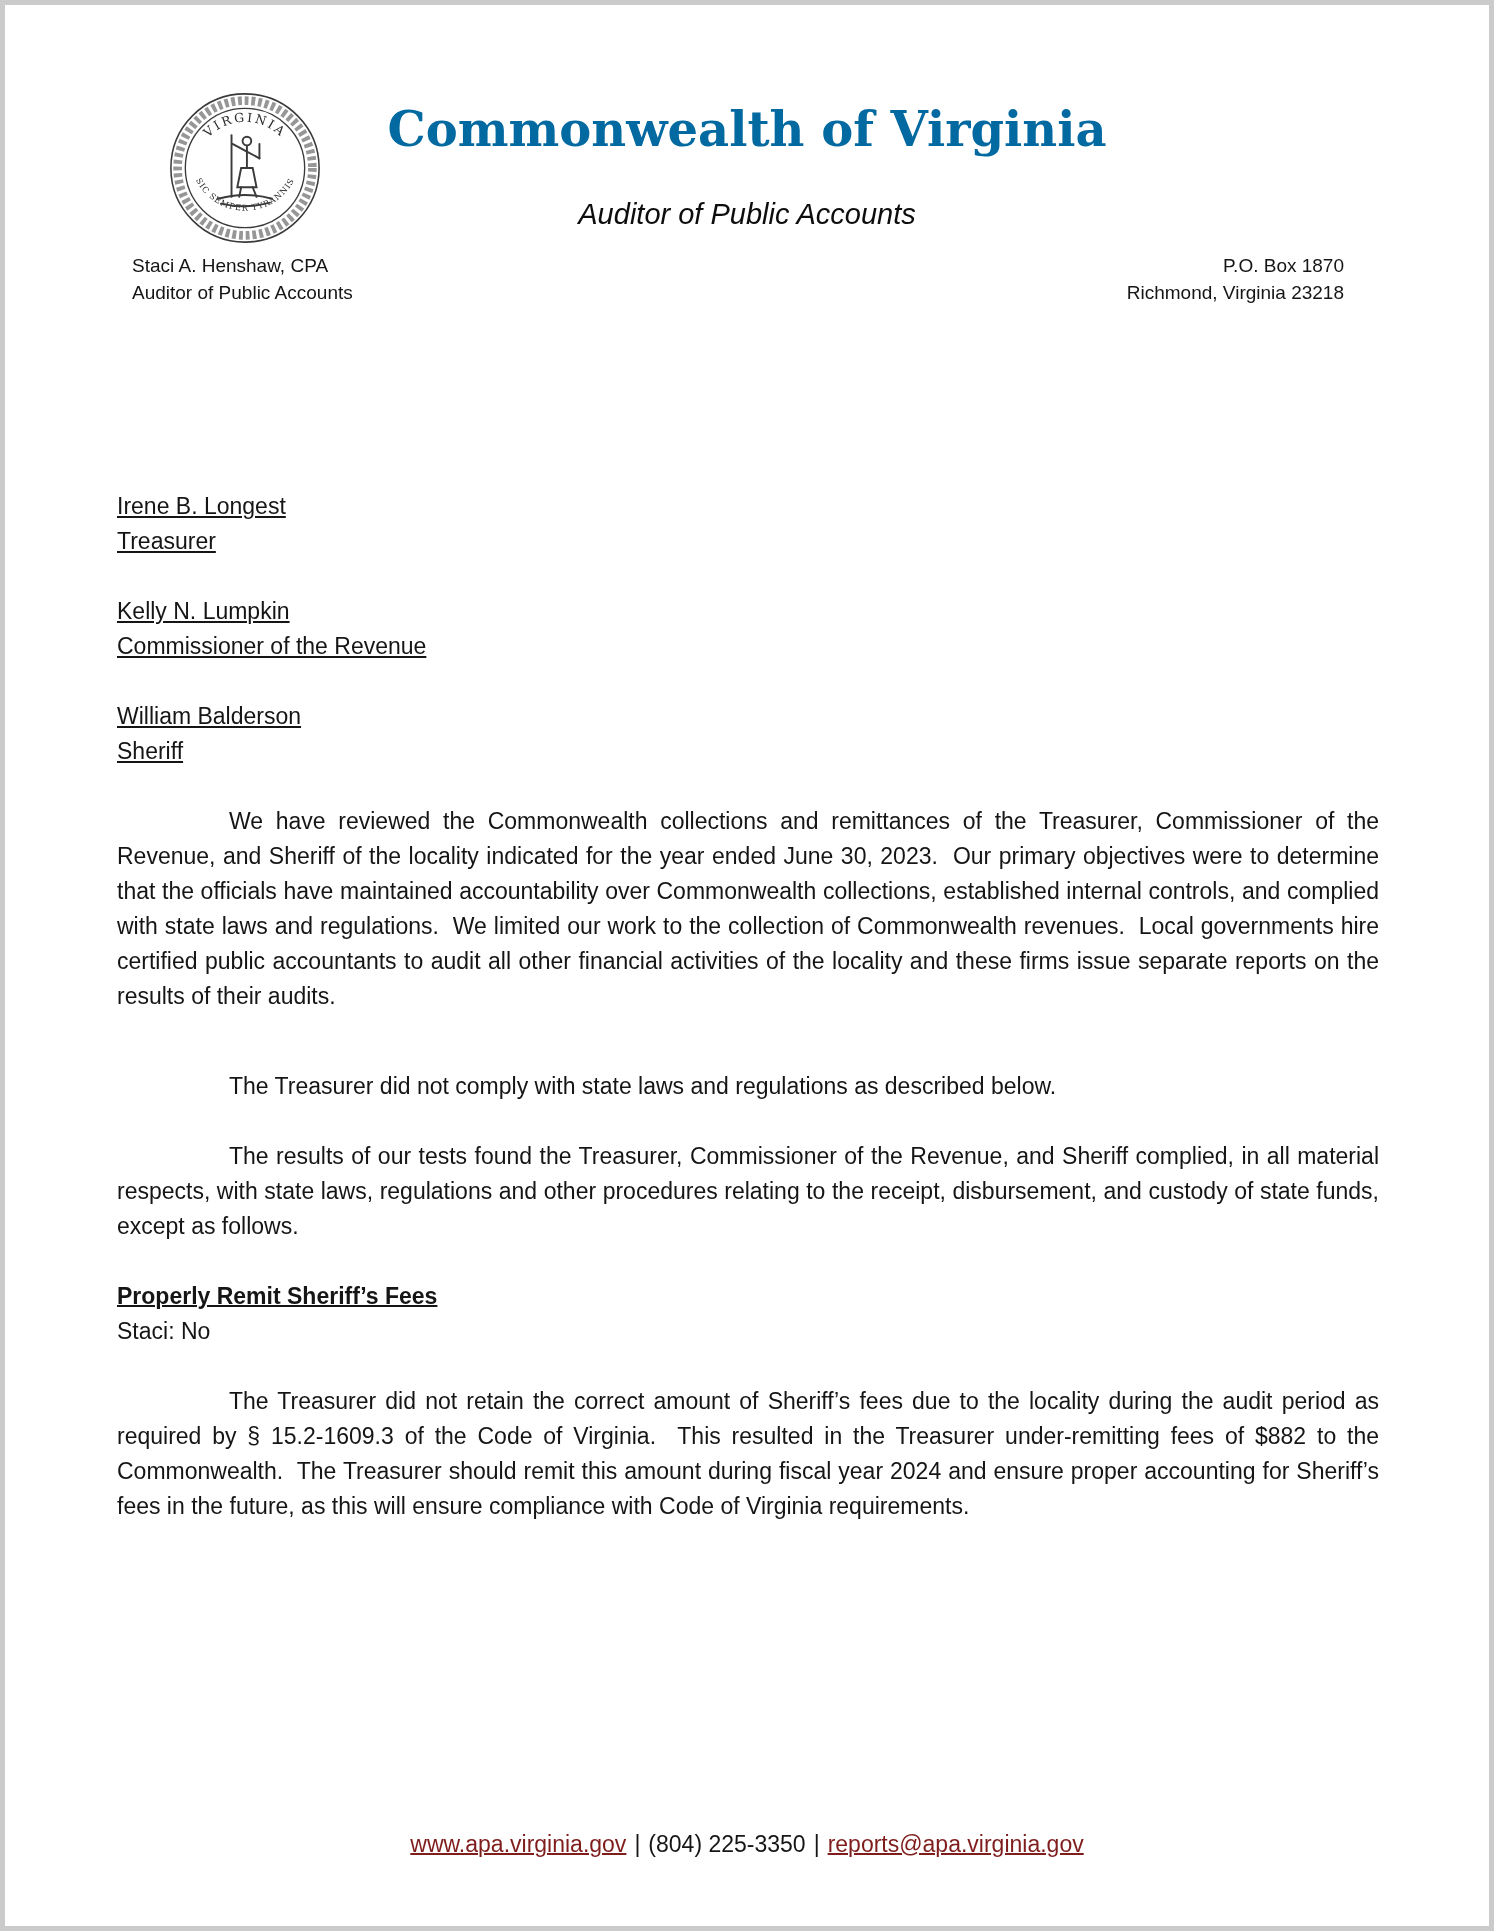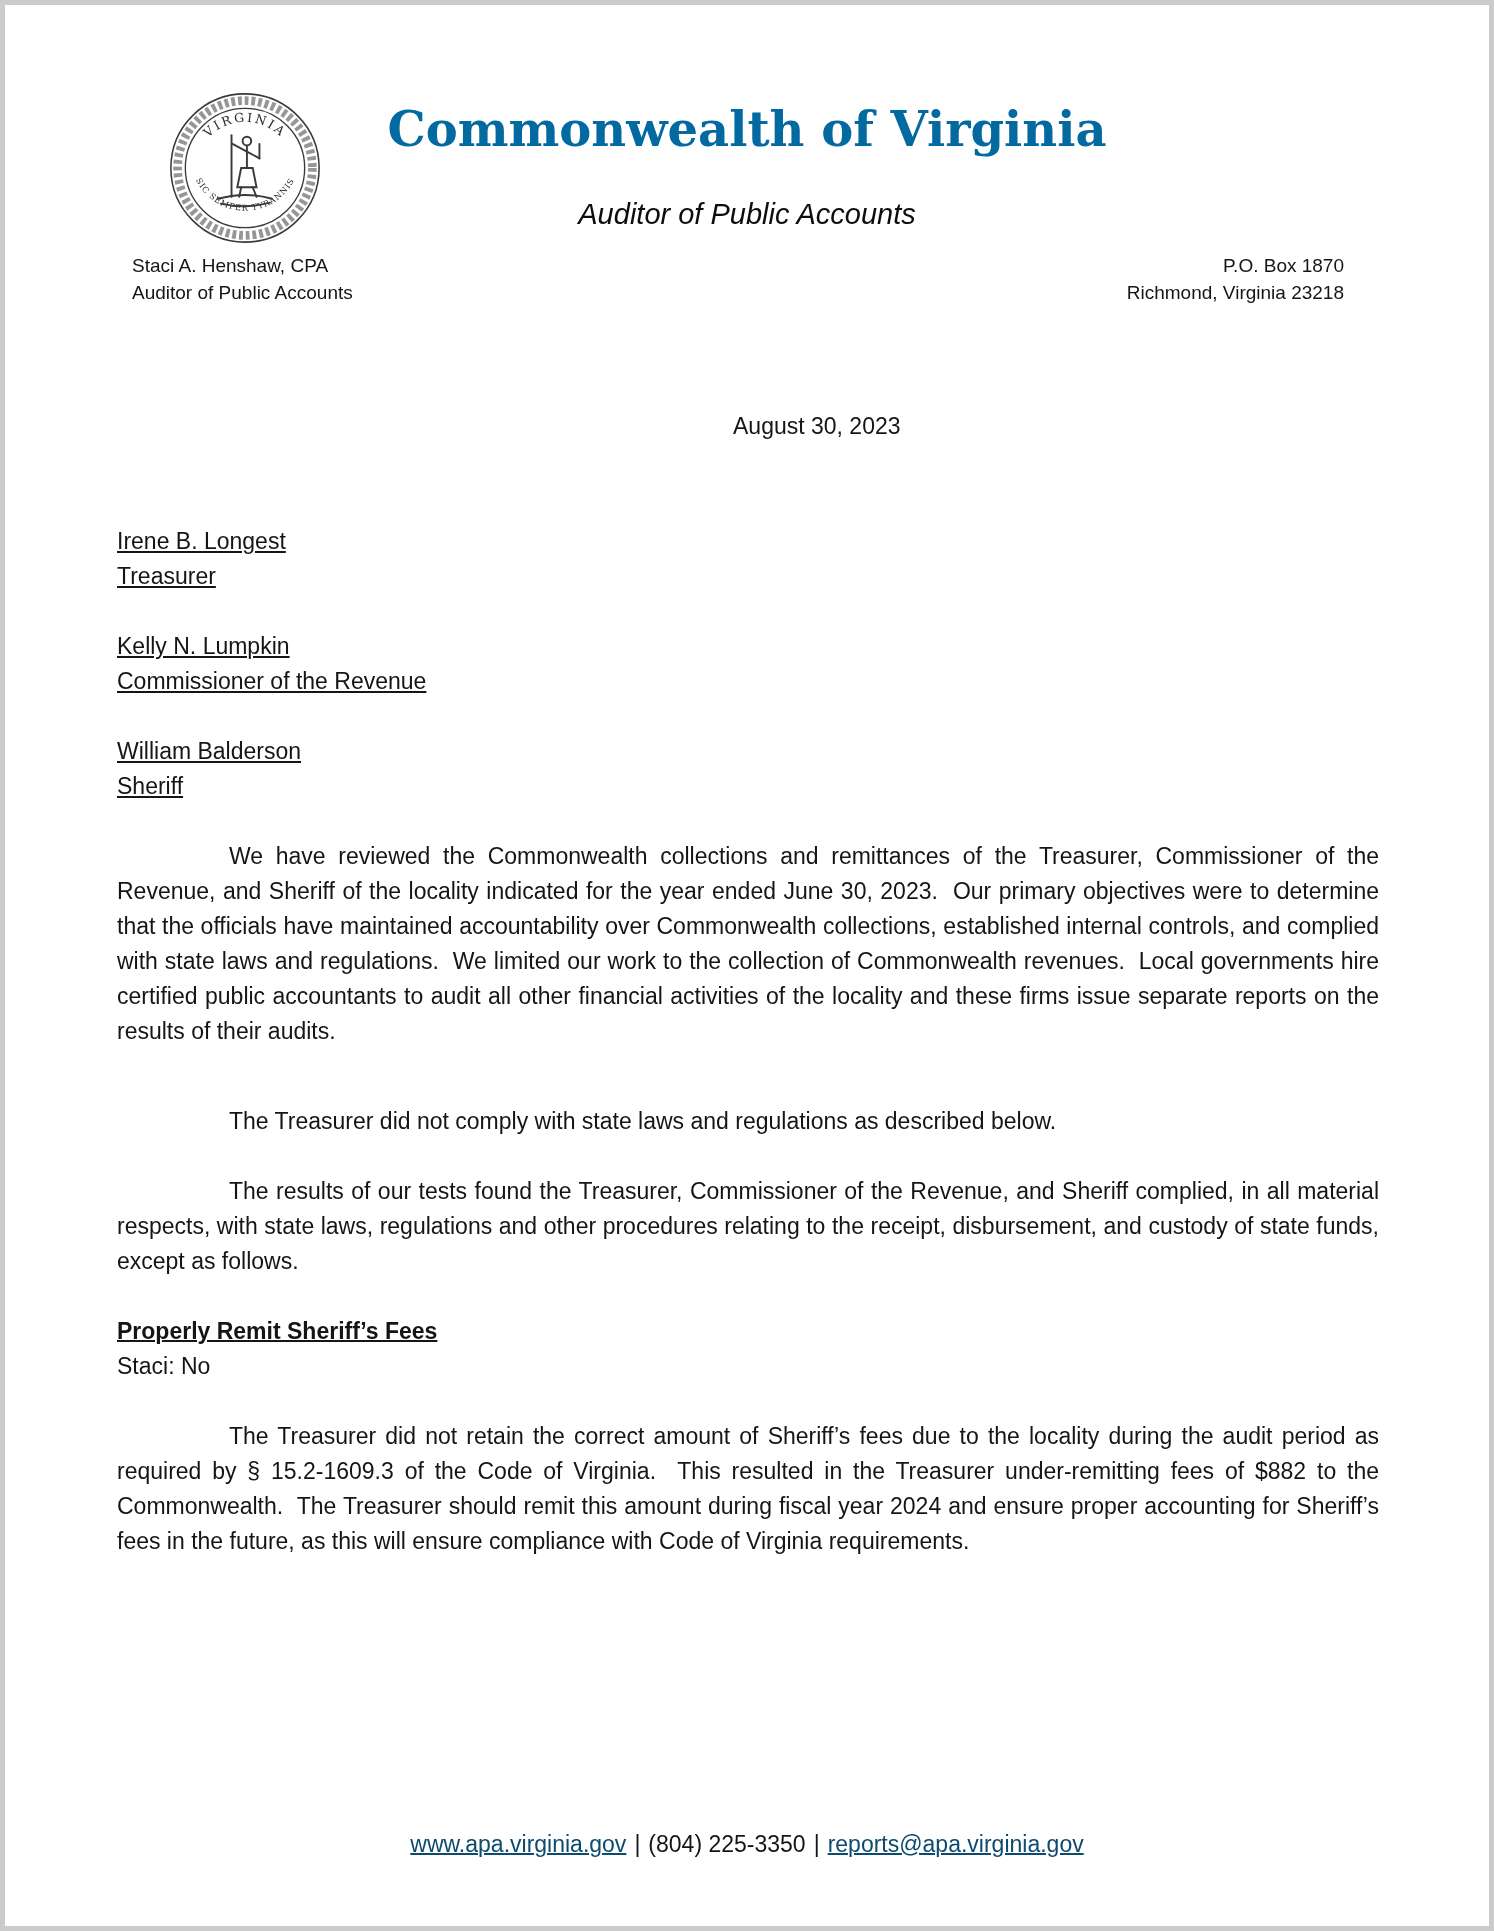--- a/index.html
+++ b/index.html
@@ -73,21 +73,21 @@
   .repeat-line { margin-bottom: 35px; }
 
   
   .footer {
     position: absolute; left: 0; top: 1822px; width: 100%;
     text-align: center;
     font-size: 23px; line-height: 35px;
     color: #151515;
   }
   .footer a {
-    color: #0c4a6e;
+    color: #7f1d1d;
     text-decoration-thickness: 1.5px;
   }
   .footer .sep { color: #151515; padding: 0 8px; }
 
   
   .seal .ring { stroke: #3a3a3a; fill: none; }
   .seal .wreath { stroke: #6a6a6a; fill: none; opacity: 0.7; }
   .seal text { fill: #2b2b2b; font-family: "DejaVu Serif", serif; }
   .seal .figure { stroke: #3a3a3a; fill: none; stroke-width: 2; stroke-linecap: round; }
 </style>
@@ -131,21 +131,20 @@
     <div>Staci A. Henshaw, CPA</div>
     <div>Auditor of Public Accounts</div>
   </div>
 
   <div class="address-block">
     <div>P.O. Box 1870</div>
     <div>Richmond, Virginia 23218</div>
   </div>
 
   <div class="content">
-    <div class="date-line">August 30, 2023</div>
 
     <div class="recipients">
       <div class="recipient">
         <div>Irene B. Longest</div>
         <div>Treasurer</div>
       </div>
       <div class="recipient">
         <div>Kelly N. Lumpkin</div>
         <div>Commissioner of the Revenue</div>
       </div>

